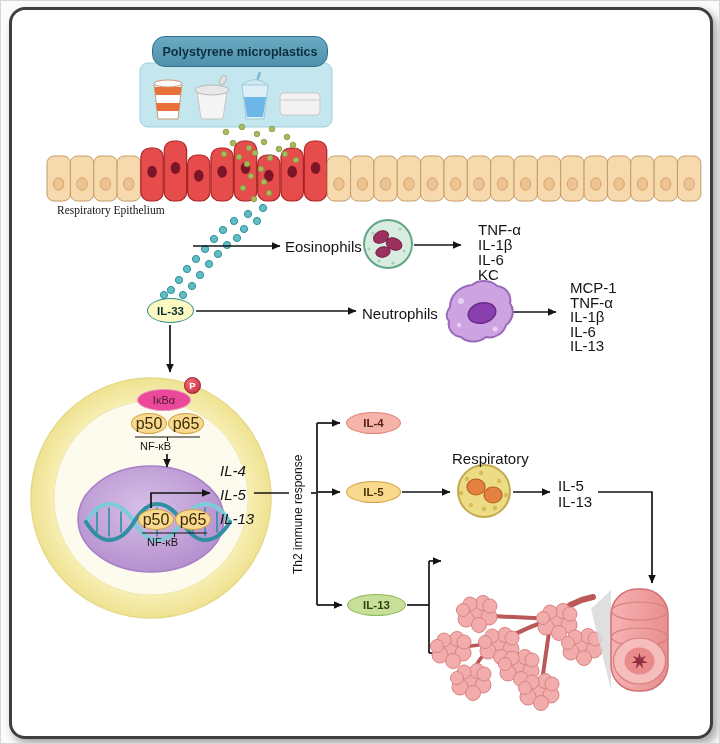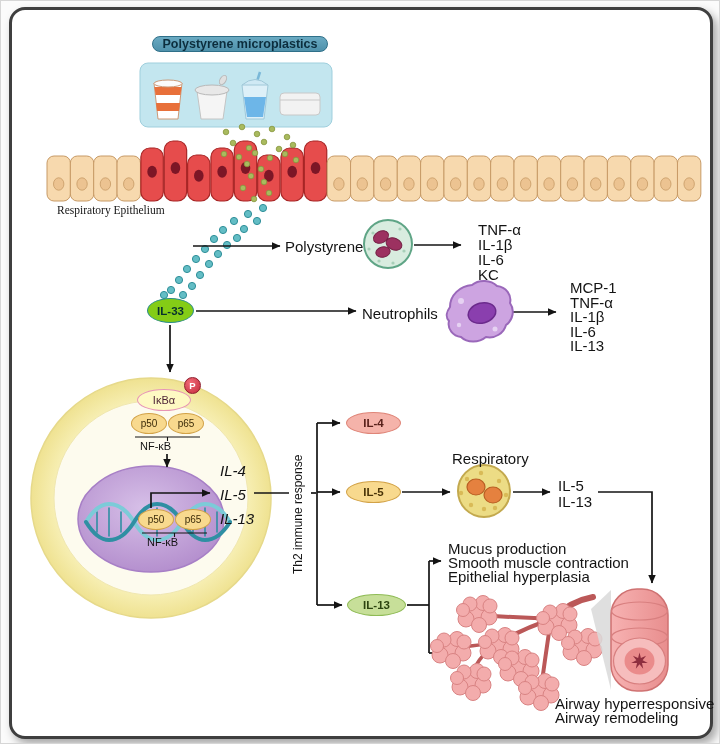--- a/index.html
+++ b/index.html
@@ -6,30 +6,30 @@
   body{font-family:"Liberation Sans",sans-serif;background:#ffffff;color:#141414}
   .stage{position:relative;width:720px;height:744px;background:#fbfbfb;border:1px solid #d6d6d6;overflow:hidden}
   .frame{position:absolute;left:8px;top:6px;width:704px;height:732px;background:#ffffff;
          border:3px solid #3f3f3f;border-radius:16px;box-shadow:4px 5px 10px rgba(0,0,0,.35)}
   svg.art{position:absolute;left:0;top:0;width:720px;height:744px}
   .lbl{position:absolute;font-size:15px;line-height:1.2;color:#141414;white-space:nowrap}
   .serif{font-family:Liberation Serif, serif;font-size:11.5px}
   .ital{font-style:italic}
   .center{}
   .vlist span{display:block}
-  .pill{position:absolute;left:151px;top:35px;width:176px;height:16px;
+  .pill{position:absolute;left:151px;top:35px;width:176px;height:31px;
         background:linear-gradient(#6aaac2,#4f91ab);border:1.5px solid #2f7089;border-radius:13px;
         color:#0c2e3e;font-size:12.5px;font-weight:600;display:flex;align-items:center;justify-content:center}
   .badge{position:absolute;display:flex;align-items:center;justify-content:center;border-radius:50%;
          font-size:11.5px;border:1.5px solid;color:#1c1c1c;white-space:nowrap}
-  .b-il33{left:146px;top:297px;width:47px;height:25px;background:#84cc16;border-color:#2a8d88;color:#06302e;font-weight:600}
-  .b-ikba{left:136px;top:388px;width:54px;height:22px;background:#fef9c3;border-color:#e795b6;color:#4a1f33;font-size:11px}
+  .b-il33{left:146px;top:297px;width:47px;height:25px;background:#fef9c3;border-color:#2a8d88;color:#06302e;font-weight:600}
+  .b-ikba{left:136px;top:388px;width:54px;height:22px;background:#ec4899;border-color:#e795b6;color:#4a1f33;font-size:11px}
   .b-p{left:183px;top:376px;width:17px;height:17px;background:radial-gradient(circle at 35% 30%,#f06a76,#c52b3d);
        border-color:#8e1b2b;color:#fff;font-size:9.5px;font-weight:bold}
-  .b-sub{width:36px;height:21px;background:#f8d98e;border-color:#d2a247;color:#3c2c09;font-size:10px}
+  .b-sub{width:36px;height:21px;background:#f8d98e;border-color:#d2a247;color:#3c2c09;font-size:16px}
   .b-il4{left:345px;top:411px;width:55px;height:22px;background:#f5b3aa;border-color:#df8578;color:#58201a;font-weight:600}
   .b-il5{left:345px;top:480px;width:55px;height:22px;background:#f8d98e;border-color:#d2a247;color:#4a3408;font-weight:600}
   .b-il13{left:346px;top:593px;width:59px;height:22px;background:#c7df99;border-color:#8fbb56;color:#2c4410;font-weight:600}
   .vert{position:absolute;left:290px;top:430px;height:166px;writing-mode:vertical-rl;transform:rotate(180deg);
         font-size:12px;display:flex;align-items:center;justify-content:center;color:#141414}
   .small-lbl{font-size:11px}
 </style>
 </head>
 <body>
 
@@ -359,21 +359,21 @@
       <ellipse cx="638.5" cy="660" rx="15" ry="13.5" fill="#ea8b8b"></ellipse>
       <polygon id="lumen-star" points="638.5,651.5 639.9,657.1 645.1,654.7 641.6,659.3 646.8,661.9 641.0,662.0 642.2,667.7 638.5,663.2 634.8,667.7 636.0,662.0 630.2,661.9 635.4,659.3 631.9,654.7 637.1,657.1 " fill="#8e2e3e"></polygon>
     </g>
   </svg>
 
   <div class="pill">Polystyrene microplastics</div>
   <div class="lbl serif" style="left:56px;top:203px">Respiratory Epithelium</div>
 
   <div class="badge b-il33">IL-33</div>
 
-  <div class="lbl" style="left:284px;top:237px">Polystyrene</div>
+  <div class="lbl" style="left:284px;top:237px">Eosinophils</div>
   <div class="lbl vlist" style="left:477px;top:221px;line-height:15px">
     <span>TNF-α</span>
     <span>IL-1β</span>
     <span>IL-6</span>
     <span>KC</span>
   </div>
 
   <div class="lbl" style="left:361px;top:304px">Neutrophils</div>
   <div class="lbl vlist" style="left:569px;top:280px;line-height:14.6px">
     <span>MCP-1</span>
@@ -401,23 +401,14 @@
   <div class="badge b-il4">IL-4</div>
   <div class="badge b-il5">IL-5</div>
   <div class="badge b-il13">IL-13</div>
 
   <div class="lbl" style="left:451px;top:449px">Respiratory</div>
   <div class="lbl vlist" style="left:557px;top:477px;line-height:15.5px">
     <span>IL-5</span>
     <span>IL-13</span>
   </div>
 
-  <div class="lbl vlist" style="left:447px;top:541px;line-height:14px">
-    <span>Mucus production</span>
-    <span>Smooth muscle contraction</span>
-    <span>Epithelial hyperplasia</span>
-  </div>
-
-  <div class="lbl vlist" style="left:554px;top:696px;line-height:14px">
-    <span>Airway hyperresponsive</span>
-    <span>Airway remodeling</span>
-  </div>
+
 </div>
 
 </body></html>

